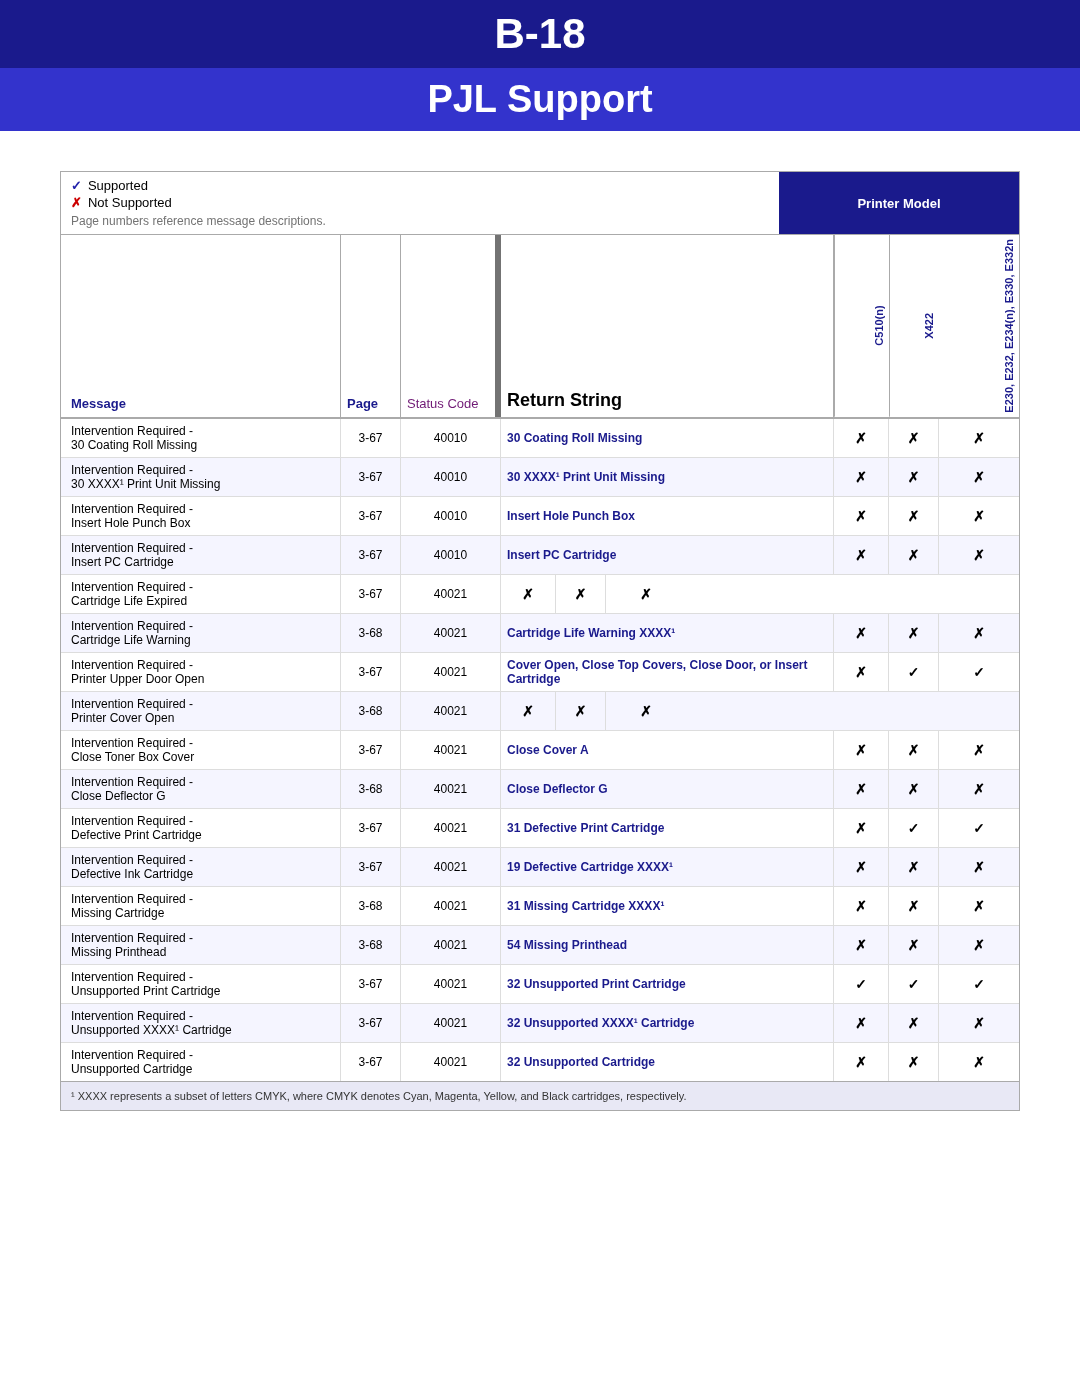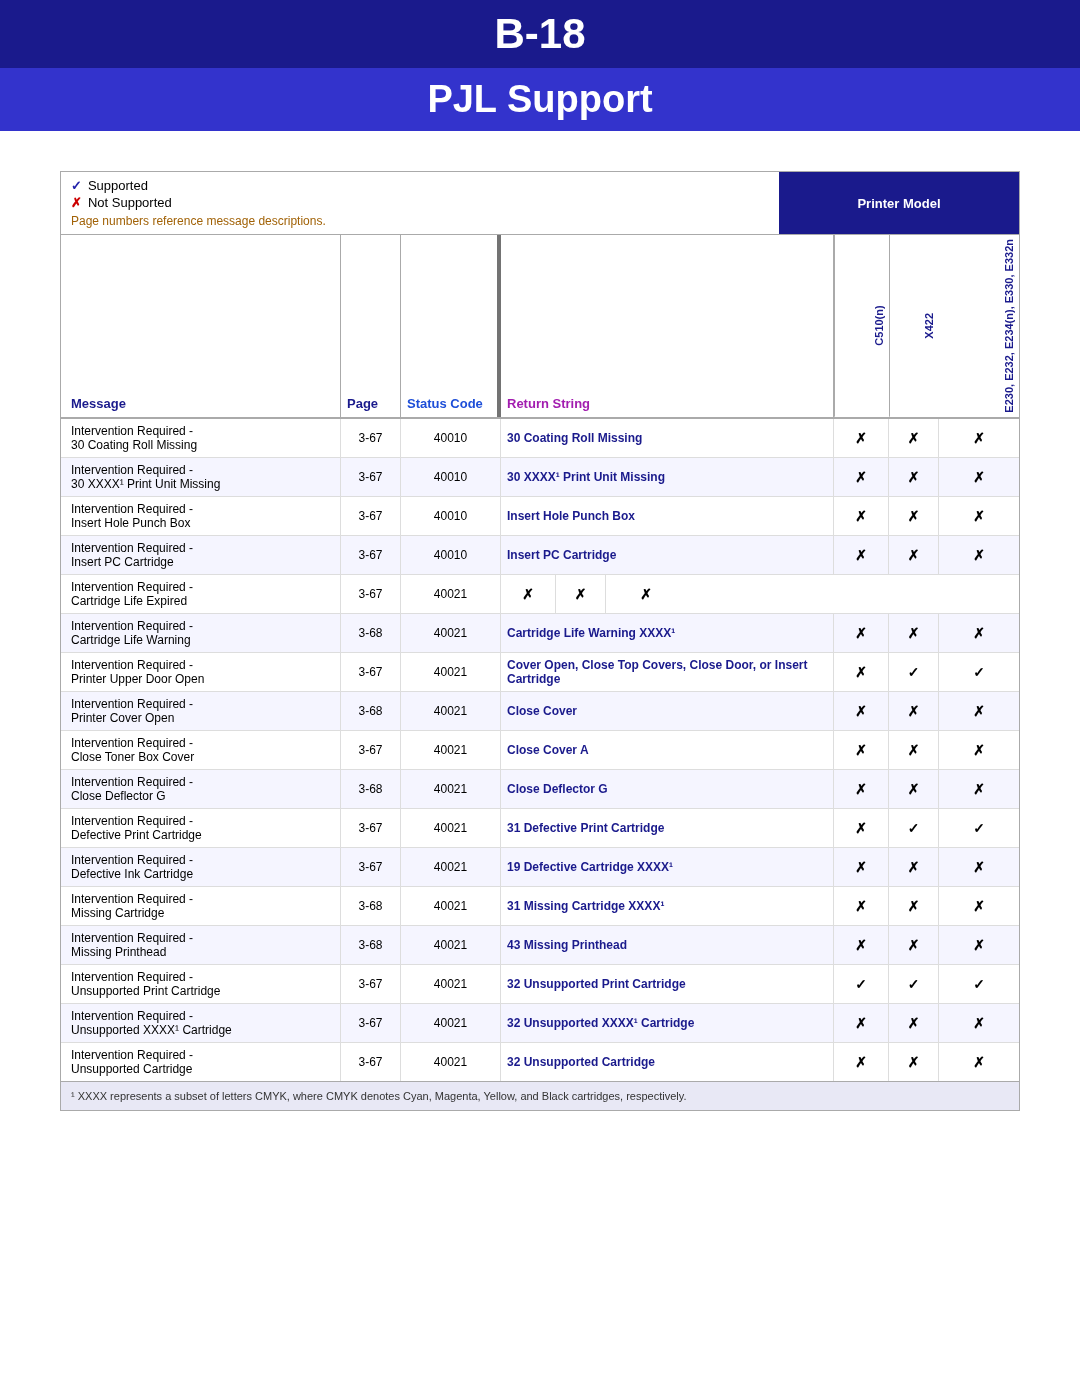--- a/index.html
+++ b/index.html
@@ -87,21 +87,21 @@
       align-items: center;
       gap: 6px;
       margin-bottom: 2px;
       font-size: 13px;
     }
     .check-symbol { color: #2222aa; font-weight: bold; }
     .x-symbol { color: #cc0000; font-weight: bold; }
 
     .legend-note {
       font-size: 12px;
-      color: #a16207;
+      color: #737373;
       margin-top: 4px;
     }
 
     
     .col-headers {
       display: flex;
       border-bottom: 2px solid #aaa;
       background: #fff;
     }
     .col-message {
@@ -120,33 +120,33 @@
       font-weight: bold;
       color: #1a1a8c;
       font-size: 13px;
       border-right: 1px solid #aaa;
       display: flex;
       align-items: flex-end;
     }
     .col-status {
       width: 100px;
       padding: 6px 6px;
-      font-weight: bold;
-      color: #1d4ed8;
+      font-weight: normal;
+      color: #701a75;
       font-size: 13px;
-      border-right: 4px solid #737373;
+      border-right: 6px solid #737373;
       display: flex;
       align-items: flex-end;
     }
     .col-return {
       flex: 1;
       padding: 6px 6px;
       font-weight: bold;
-      color: #a21caf;
-      font-size: 13px;
+      color: #000000;
+      font-size: 18px;
       border-right: 1px solid #aaa;
       display: flex;
       align-items: flex-end;
     }
     .col-c510 {
       width: 55px;
       padding: 4px 4px;
       font-weight: bold;
       color: #1a1a8c;
       font-size: 11px;
@@ -412,21 +412,20 @@
             <span class="sym-check">✓</span>
           </div>
     <div class="cell-e230">
             <span class="sym-check">✓</span>
           </div>
   </div>
         <div class="data-row">
     <div class="cell-message">Intervention Required -<br>Printer Cover Open</div>
     <div class="cell-page">3-68</div>
     <div class="cell-status">40021</div>
-    <div class="cell-return">Close Cover</div>
     <div class="cell-c510">
             <span class="sym-x">✗</span>
           </div>
     <div class="cell-x422">
             <span class="sym-x">✗</span>
           </div>
     <div class="cell-e230">
             <span class="sym-x">✗</span>
           </div>
   </div>
@@ -502,21 +501,21 @@
             <span class="sym-x">✗</span>
           </div>
     <div class="cell-e230">
             <span class="sym-x">✗</span>
           </div>
   </div>
         <div class="data-row">
     <div class="cell-message">Intervention Required -<br>Missing Printhead</div>
     <div class="cell-page">3-68</div>
     <div class="cell-status">40021</div>
-    <div class="cell-return">43 Missing Printhead</div>
+    <div class="cell-return">54 Missing Printhead</div>
     <div class="cell-c510">
             <span class="sym-x">✗</span>
           </div>
     <div class="cell-x422">
             <span class="sym-x">✗</span>
           </div>
     <div class="cell-e230">
             <span class="sym-x">✗</span>
           </div>
   </div>

